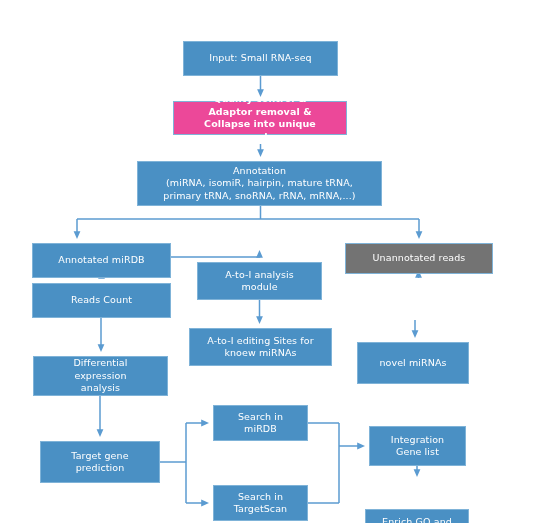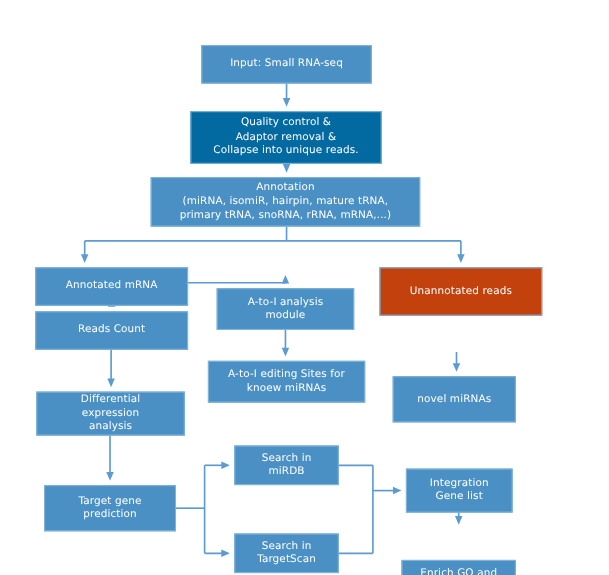--- a/index.html
+++ b/index.html
@@ -101,37 +101,37 @@
 
       <path d="M417,466 L417,473" marker-end="url(#arrowhead)"></path>
 
     </g>
   </svg>
 
   <div class="node-box" style="left: 183px; top: 41px; width: 155px; height: 35px; background: rgb(74, 144, 196); border-color: rgb(127, 179, 216); color: rgb(255, 255, 255);">
     <span class="node-label">Input: Small RNA-seq</span>
   </div>
 
-  <div class="node-box" style="left: 173px; top: 101px; width: 174px; height: 48px; background: #0369a1; border-color: rgb(127, 179, 216); color: rgb(255, 255, 255);">
+  <div class="node-box" style="left: 173px; top: 101px; width: 174px; height: 34px; background: #ec4899; border-color: rgb(127, 179, 216); color: rgb(255, 255, 255); font-weight: bold;">
     <span class="node-label">Quality control &amp;
 Adaptor removal &amp;
 Collapse into unique reads.</span>
   </div>
 
   <div class="node-box" style="left: 137px; top: 161px; width: 245px; height: 45px; background: rgb(74, 144, 196); border-color: rgb(127, 179, 216); color: rgb(255, 255, 255);">
     <span class="node-label">Annotation
 (miRNA, isomiR, hairpin, mature tRNA,
 primary tRNA, snoRNA, rRNA, mRNA,...)</span>
   </div>
 
   <div class="node-box" style="left: 32px; top: 243px; width: 139px; height: 35px; background: rgb(74, 144, 196); border-color: rgb(127, 179, 216); color: rgb(255, 255, 255);">
-    <span class="node-label">Annotated mRNA</span>
+    <span class="node-label">Annotated miRDB</span>
   </div>
 
-  <div class="node-box" style="left: 345px; top: 243px; width: 148px; height: 44px; background: #c2410c; border-color: rgb(127, 179, 216); color: rgb(255, 255, 255);">
+  <div class="node-box" style="left: 345px; top: 243px; width: 148px; height: 31px; background: #737373; border-color: rgb(127, 179, 216); color: rgb(255, 255, 255);">
     <span class="node-label">Unannotated reads</span>
   </div>
 
   <div class="node-box" style="left: 197px; top: 262px; width: 125px; height: 38px; background: rgb(74, 144, 196); border-color: rgb(127, 179, 216); color: rgb(255, 255, 255);">
     <span class="node-label">A-to-I analysis
 module</span>
   </div>
 
   <div class="node-box" style="left: 32px; top: 283px; width: 139px; height: 35px; background: rgb(74, 144, 196); border-color: rgb(127, 179, 216); color: rgb(255, 255, 255);">
     <span class="node-label">Reads Count</span>

